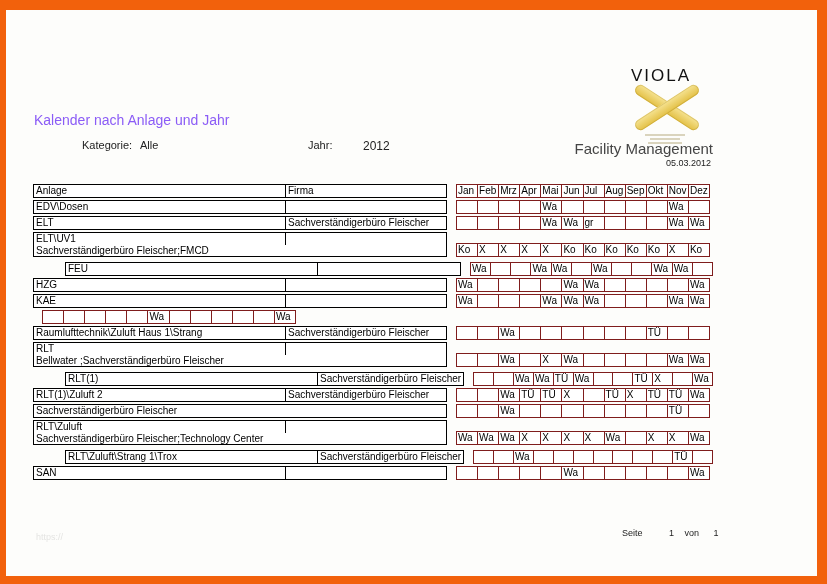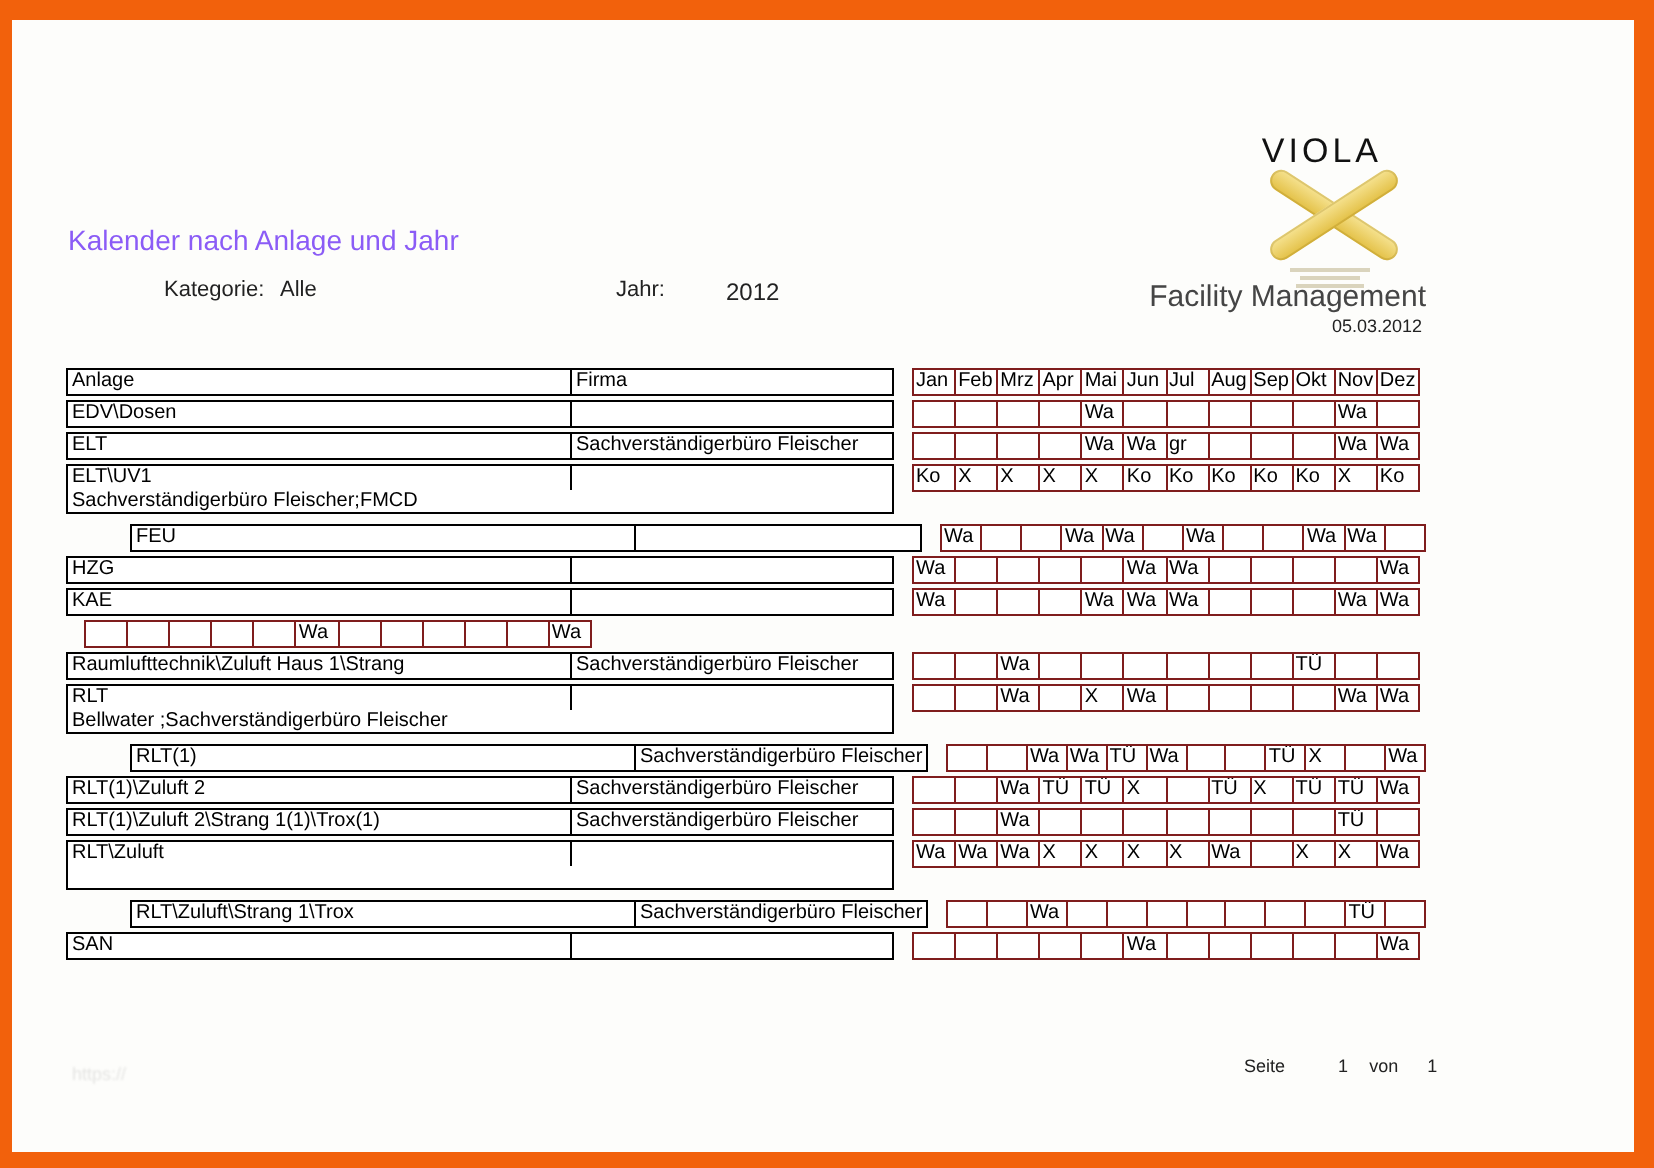--- a/index.html
+++ b/index.html
@@ -32,21 +32,21 @@
   }
   .bone1{transform:rotate(33deg);}
   .bone2{transform:rotate(-33deg);}
   .logo-sub{position:absolute;top:72px;right:20px;width:56px;}
   .logo-sub div{height:2px;margin:2px auto;background:#b7ab80;opacity:.5;}
   .ls1{width:40px;} .ls2{width:30px;} .ls3{width:34px;}
   .fm{position:absolute;top:80px;right:0;font-size:15px;color:#454545;white-space:nowrap;}
   .print-date{position:absolute;top:98px;right:2px;font-size:9px;color:#222;}
   
   .tbl{position:absolute;left:27px;top:172px;width:680px;font-size:10px;color:#000;}
-  .trow{display:flex;align-items:flex-start;margin-top:2px;}
+  .trow{display:flex;align-items:flex-end;margin-top:2px;}
   .trow.group-start{margin-top:5px;padding-left:32px;}
   .leftbox{display:flex;width:414px;min-height:14px;border:1px solid #000;background:#fff;box-sizing:border-box;}
   .trow.double .leftbox{min-height:25px;flex-direction:column;}
   .anlage{width:252px;padding:0 2px;border-right:1px solid #000;line-height:12px;white-space:nowrap;overflow:hidden;box-sizing:border-box;}
   .firma{flex:1;padding:0 2px;line-height:11px;overflow:hidden;}
   .trow:not(.double) .firma{white-space:nowrap;}
   .months{margin-left:9px;width:254px;display:grid;grid-template-columns:repeat(12,1fr);gap:1px;padding:1px;background:#7f1d1d;box-sizing:border-box;}
   .mcell{background:#fff;height:12px;line-height:12px;padding-left:1px;overflow:hidden;}
   
   .footer{position:absolute;left:616px;top:518px;font-size:9px;color:#222;white-space:nowrap;}
@@ -317,41 +317,41 @@
             <div class="mcell"></div>
             <div class="mcell">TÜ</div>
             <div class="mcell">X</div>
             <div class="mcell">TÜ</div>
             <div class="mcell">TÜ</div>
             <div class="mcell">Wa</div>
           </div>
   </div>
         <div class="trow">
     <div class="leftbox">
-      <div class="anlage">RLT(1)\Zuluft 2\Strang 1(1)\Trox(1)</div>
       <div class="firma">Sachverständigerbüro Fleischer</div>
     </div>
     <div class="months">
             <div class="mcell"></div>
             <div class="mcell"></div>
             <div class="mcell">Wa</div>
             <div class="mcell"></div>
             <div class="mcell"></div>
             <div class="mcell"></div>
             <div class="mcell"></div>
             <div class="mcell"></div>
             <div class="mcell"></div>
             <div class="mcell"></div>
             <div class="mcell">TÜ</div>
             <div class="mcell"></div>
           </div>
   </div>
         <div class="trow double">
     <div class="leftbox">
       <div class="anlage">RLT\Zuluft</div>
+      <div class="firma">Sachverständigerbüro Fleischer;Technology Center</div>
     </div>
     <div class="months">
             <div class="mcell">Wa</div>
             <div class="mcell">Wa</div>
             <div class="mcell">Wa</div>
             <div class="mcell">X</div>
             <div class="mcell">X</div>
             <div class="mcell">X</div>
             <div class="mcell">X</div>
             <div class="mcell">Wa</div>

